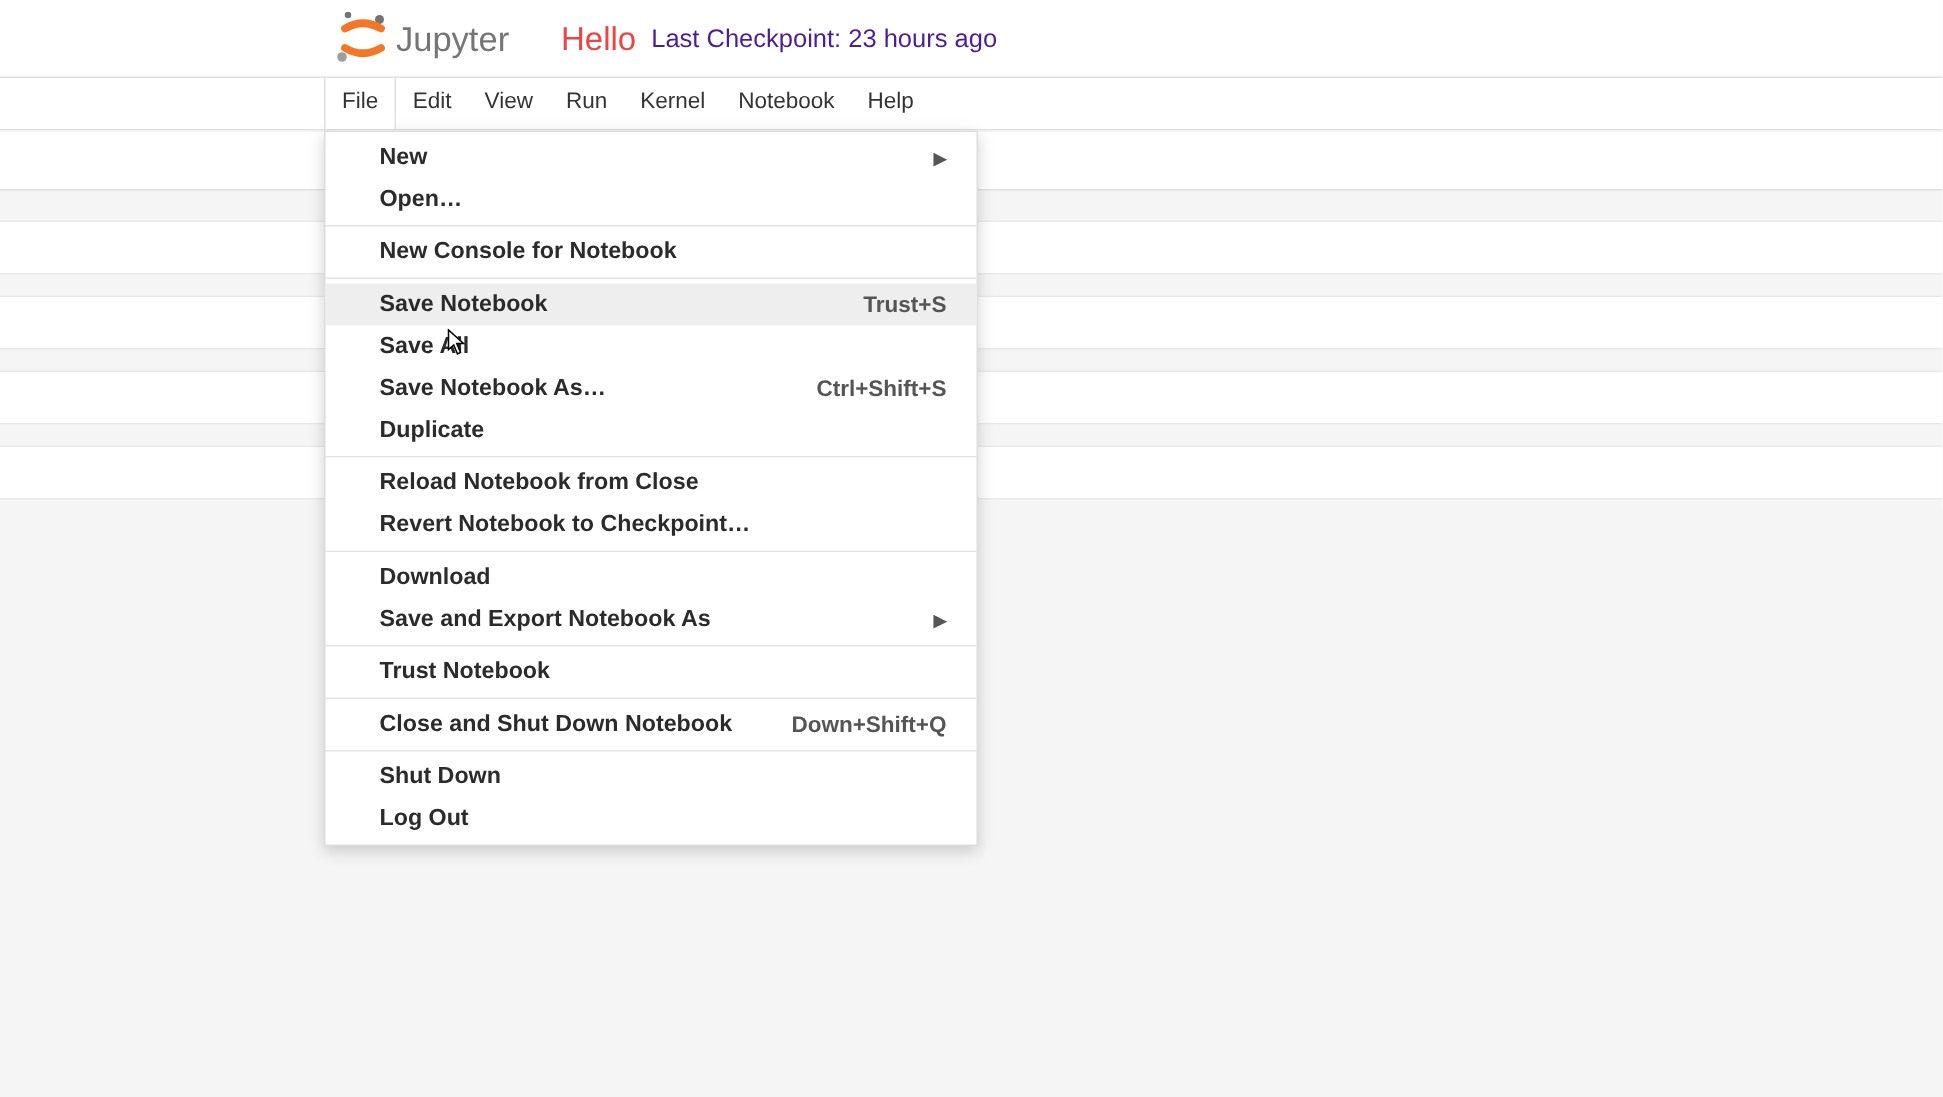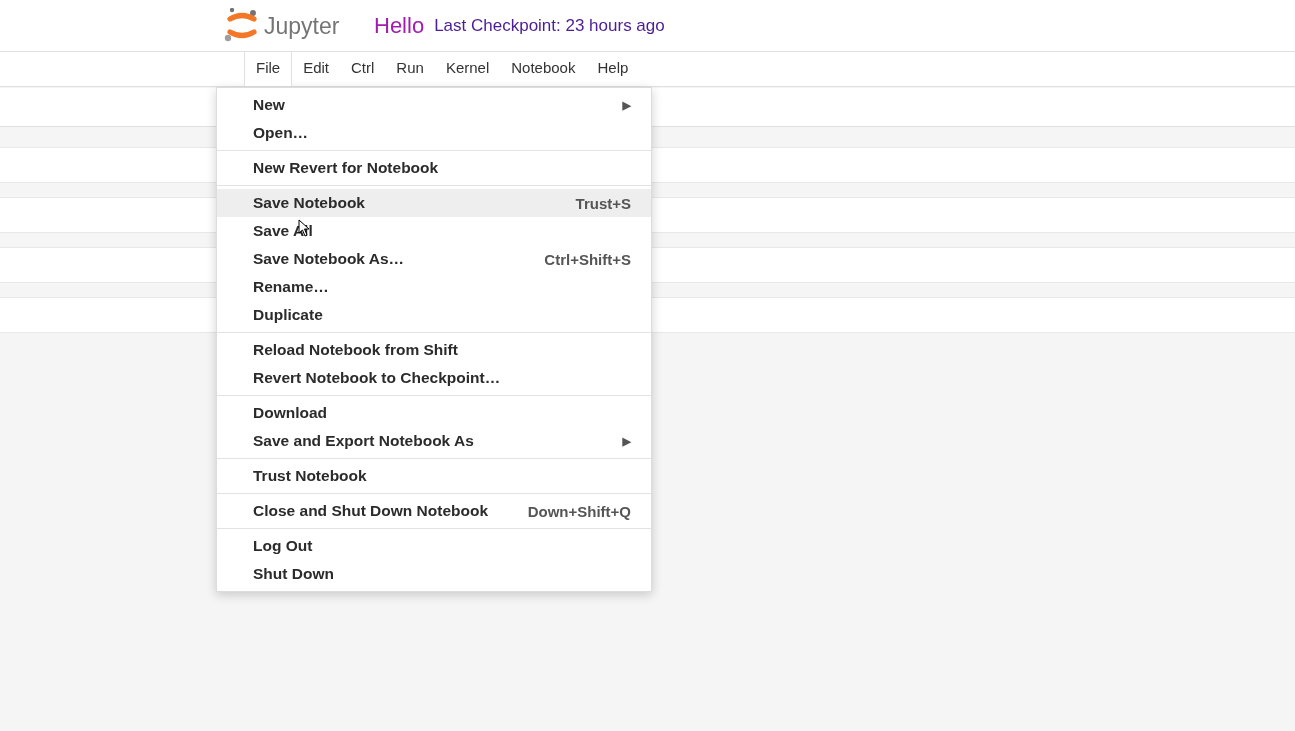--- a/index.html
+++ b/index.html
@@ -22,21 +22,21 @@
   }
   .logo {
     display: flex;
     align-items: center;
     margin-right: 18px;
   }
   .logo svg { display: block; }
   .notebook-title {
     font-size: 22px;
     font-weight: 400;
-    color: #a21caf;
+    color: #ef4444;
     margin-right: 10px;
   }
   .checkpoint {
     font-size: 17px;
     color: #4c1d95;
   }
   .menubar {
     display: flex;
     align-items: stretch;
     border-bottom: 1px solid #e0e0e0;
@@ -49,21 +49,20 @@
     font-size: 15px;
     color: #333;
     cursor: default;
   }
   .menu-item.active {
     background: #fff;
     border-left: 1px solid #e0e0e0;
     border-right: 1px solid #e0e0e0;
     position: relative;
     z-index: 11;
-    margin-left: 28px;
   }
   .content-bg {
     background: #f5f5f5;
     height: calc(731px - 52px - 35px);
     position: relative;
     border-top: 1px solid transparent;
   }
   .toolbar-strip {
     background: #fff;
     border-bottom: 1px solid #e0e0e0;
@@ -135,21 +134,21 @@
       <text x="40" y="26" font-family="Myriad Pro, Helvetica, Arial" font-size="23" fill="#757575" font-weight="400">Jupyter</text>
     </svg>
   </div>
   <span class="notebook-title">Hello</span>
   <span class="checkpoint">Last Checkpoint: 23 hours ago</span>
 </div>
 
 <div class="menubar">
   <div class="menu-item active">File</div>
   <div class="menu-item">Edit</div>
-  <div class="menu-item">Ctrl</div>
+  <div class="menu-item">View</div>
   <div class="menu-item">Run</div>
   <div class="menu-item">Kernel</div>
   <div class="menu-item">Notebook</div>
   <div class="menu-item">Help</div>
 </div>
 
 <div class="content-bg">
   <div class="toolbar-strip"></div>
   <div class="cells-area">
     <div class="cell-row"></div>
@@ -161,43 +160,40 @@
   <div class="dropdown">
     <div class="dd-row">
       <span>New</span>
       <span class="submenu-arrow">▶</span>
     </div>
     <div class="dd-row">
       <span>Open…</span>
     </div>
     <div class="dd-sep"></div>
     <div class="dd-row">
-      <span>New Revert for Notebook</span>
+      <span>New Console for Notebook</span>
     </div>
     <div class="dd-sep"></div>
     <div class="dd-row hovered">
       <span>Save Notebook</span>
       <span class="dd-shortcut">Trust+S</span>
     </div>
     <div class="dd-row">
       <span>Save All</span>
     </div>
     <div class="dd-row">
       <span>Save Notebook As…</span>
       <span class="dd-shortcut">Ctrl+Shift+S</span>
     </div>
     <div class="dd-row">
-      <span>Rename…</span>
-    </div>
-    <div class="dd-row">
       <span>Duplicate</span>
     </div>
     <div class="dd-sep"></div>
     <div class="dd-row">
-      <span>Reload Notebook from Shift</span>
+      <span>Reload Notebook from Close</span>
     </div>
     <div class="dd-row">
       <span>Revert Notebook to Checkpoint…</span>
     </div>
     <div class="dd-sep"></div>
     <div class="dd-row">
       <span>Download</span>
     </div>
     <div class="dd-row">
       <span>Save and Export Notebook As</span>
@@ -207,23 +203,23 @@
     <div class="dd-row">
       <span>Trust Notebook</span>
     </div>
     <div class="dd-sep"></div>
     <div class="dd-row">
       <span>Close and Shut Down Notebook</span>
       <span class="dd-shortcut">Down+Shift+Q</span>
     </div>
     <div class="dd-sep"></div>
     <div class="dd-row">
+      <span>Shut Down</span>
+    </div>
+    <div class="dd-row">
       <span>Log Out</span>
-    </div>
-    <div class="dd-row">
-      <span>Shut Down</span>
     </div>
   </div>
 
   <svg class="cursor" style="left:298px; top:131px;" viewBox="0 0 16 20">
     <path d="M1 1 L1 14 L4.5 11 L7 17 L9 16 L6.5 10 L11 10 Z" fill="#fff" stroke="#000" stroke-width="1"></path>
   </svg>
 </div>
 
 </body></html>

